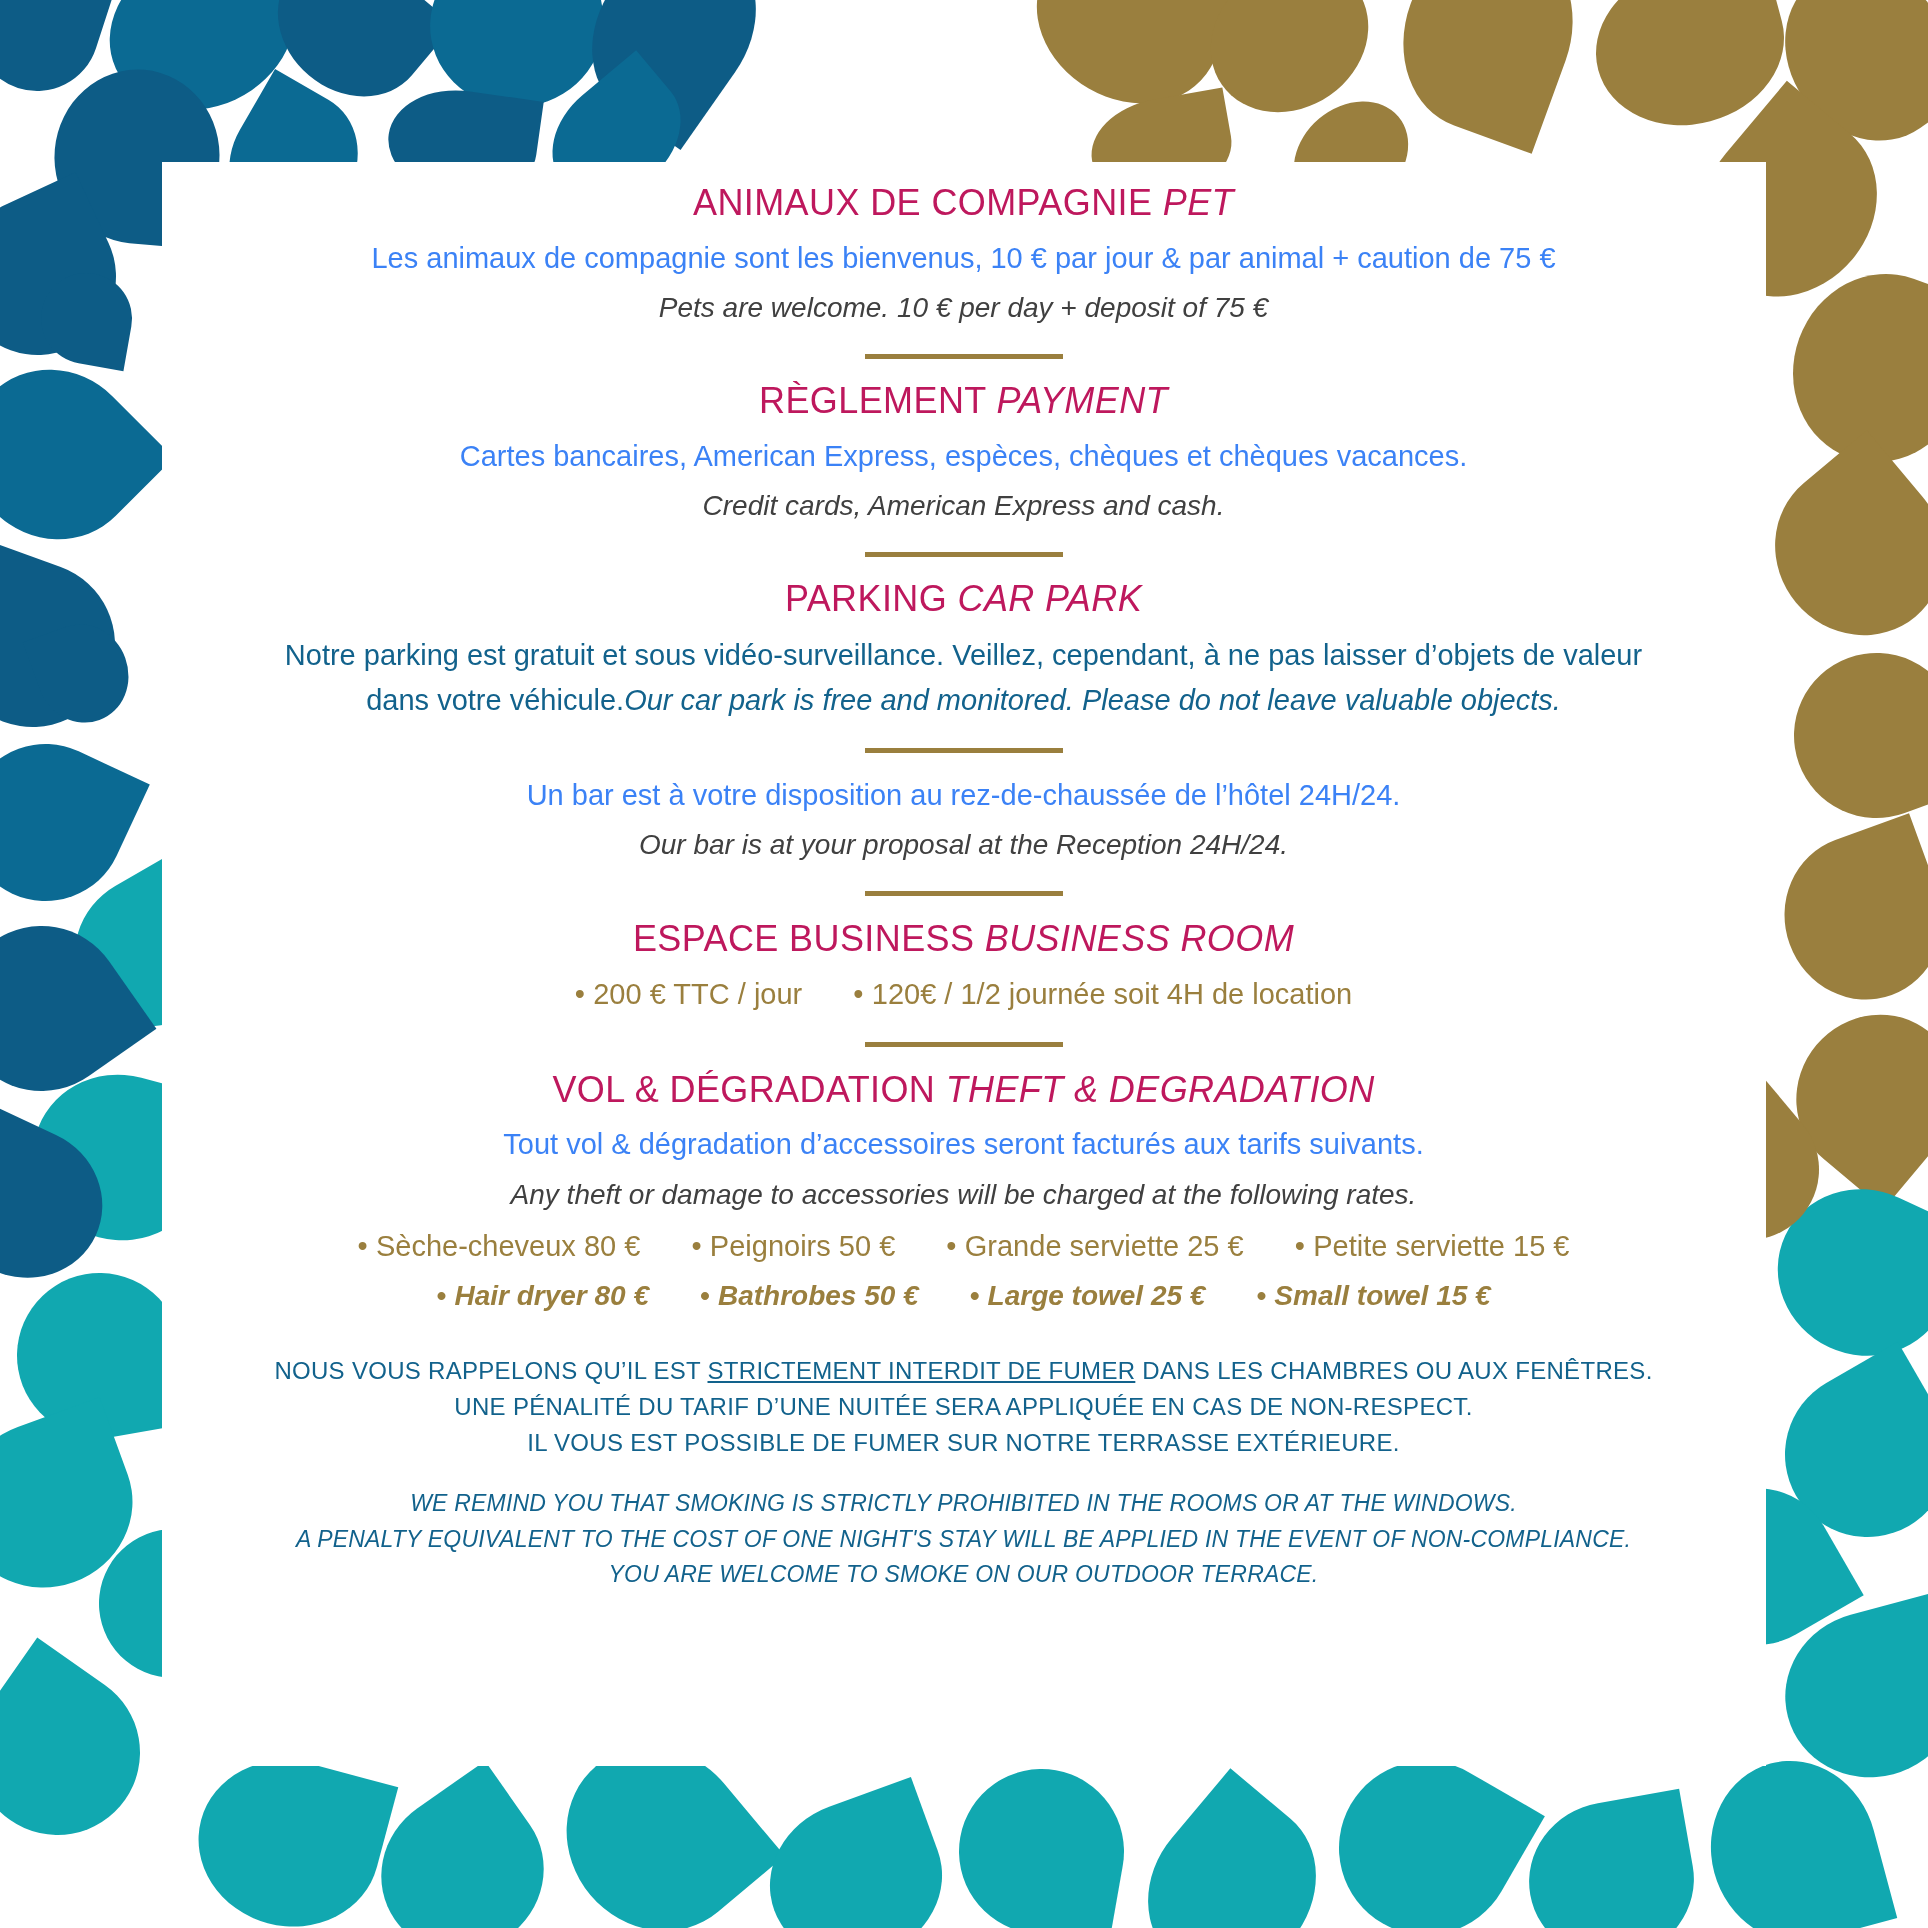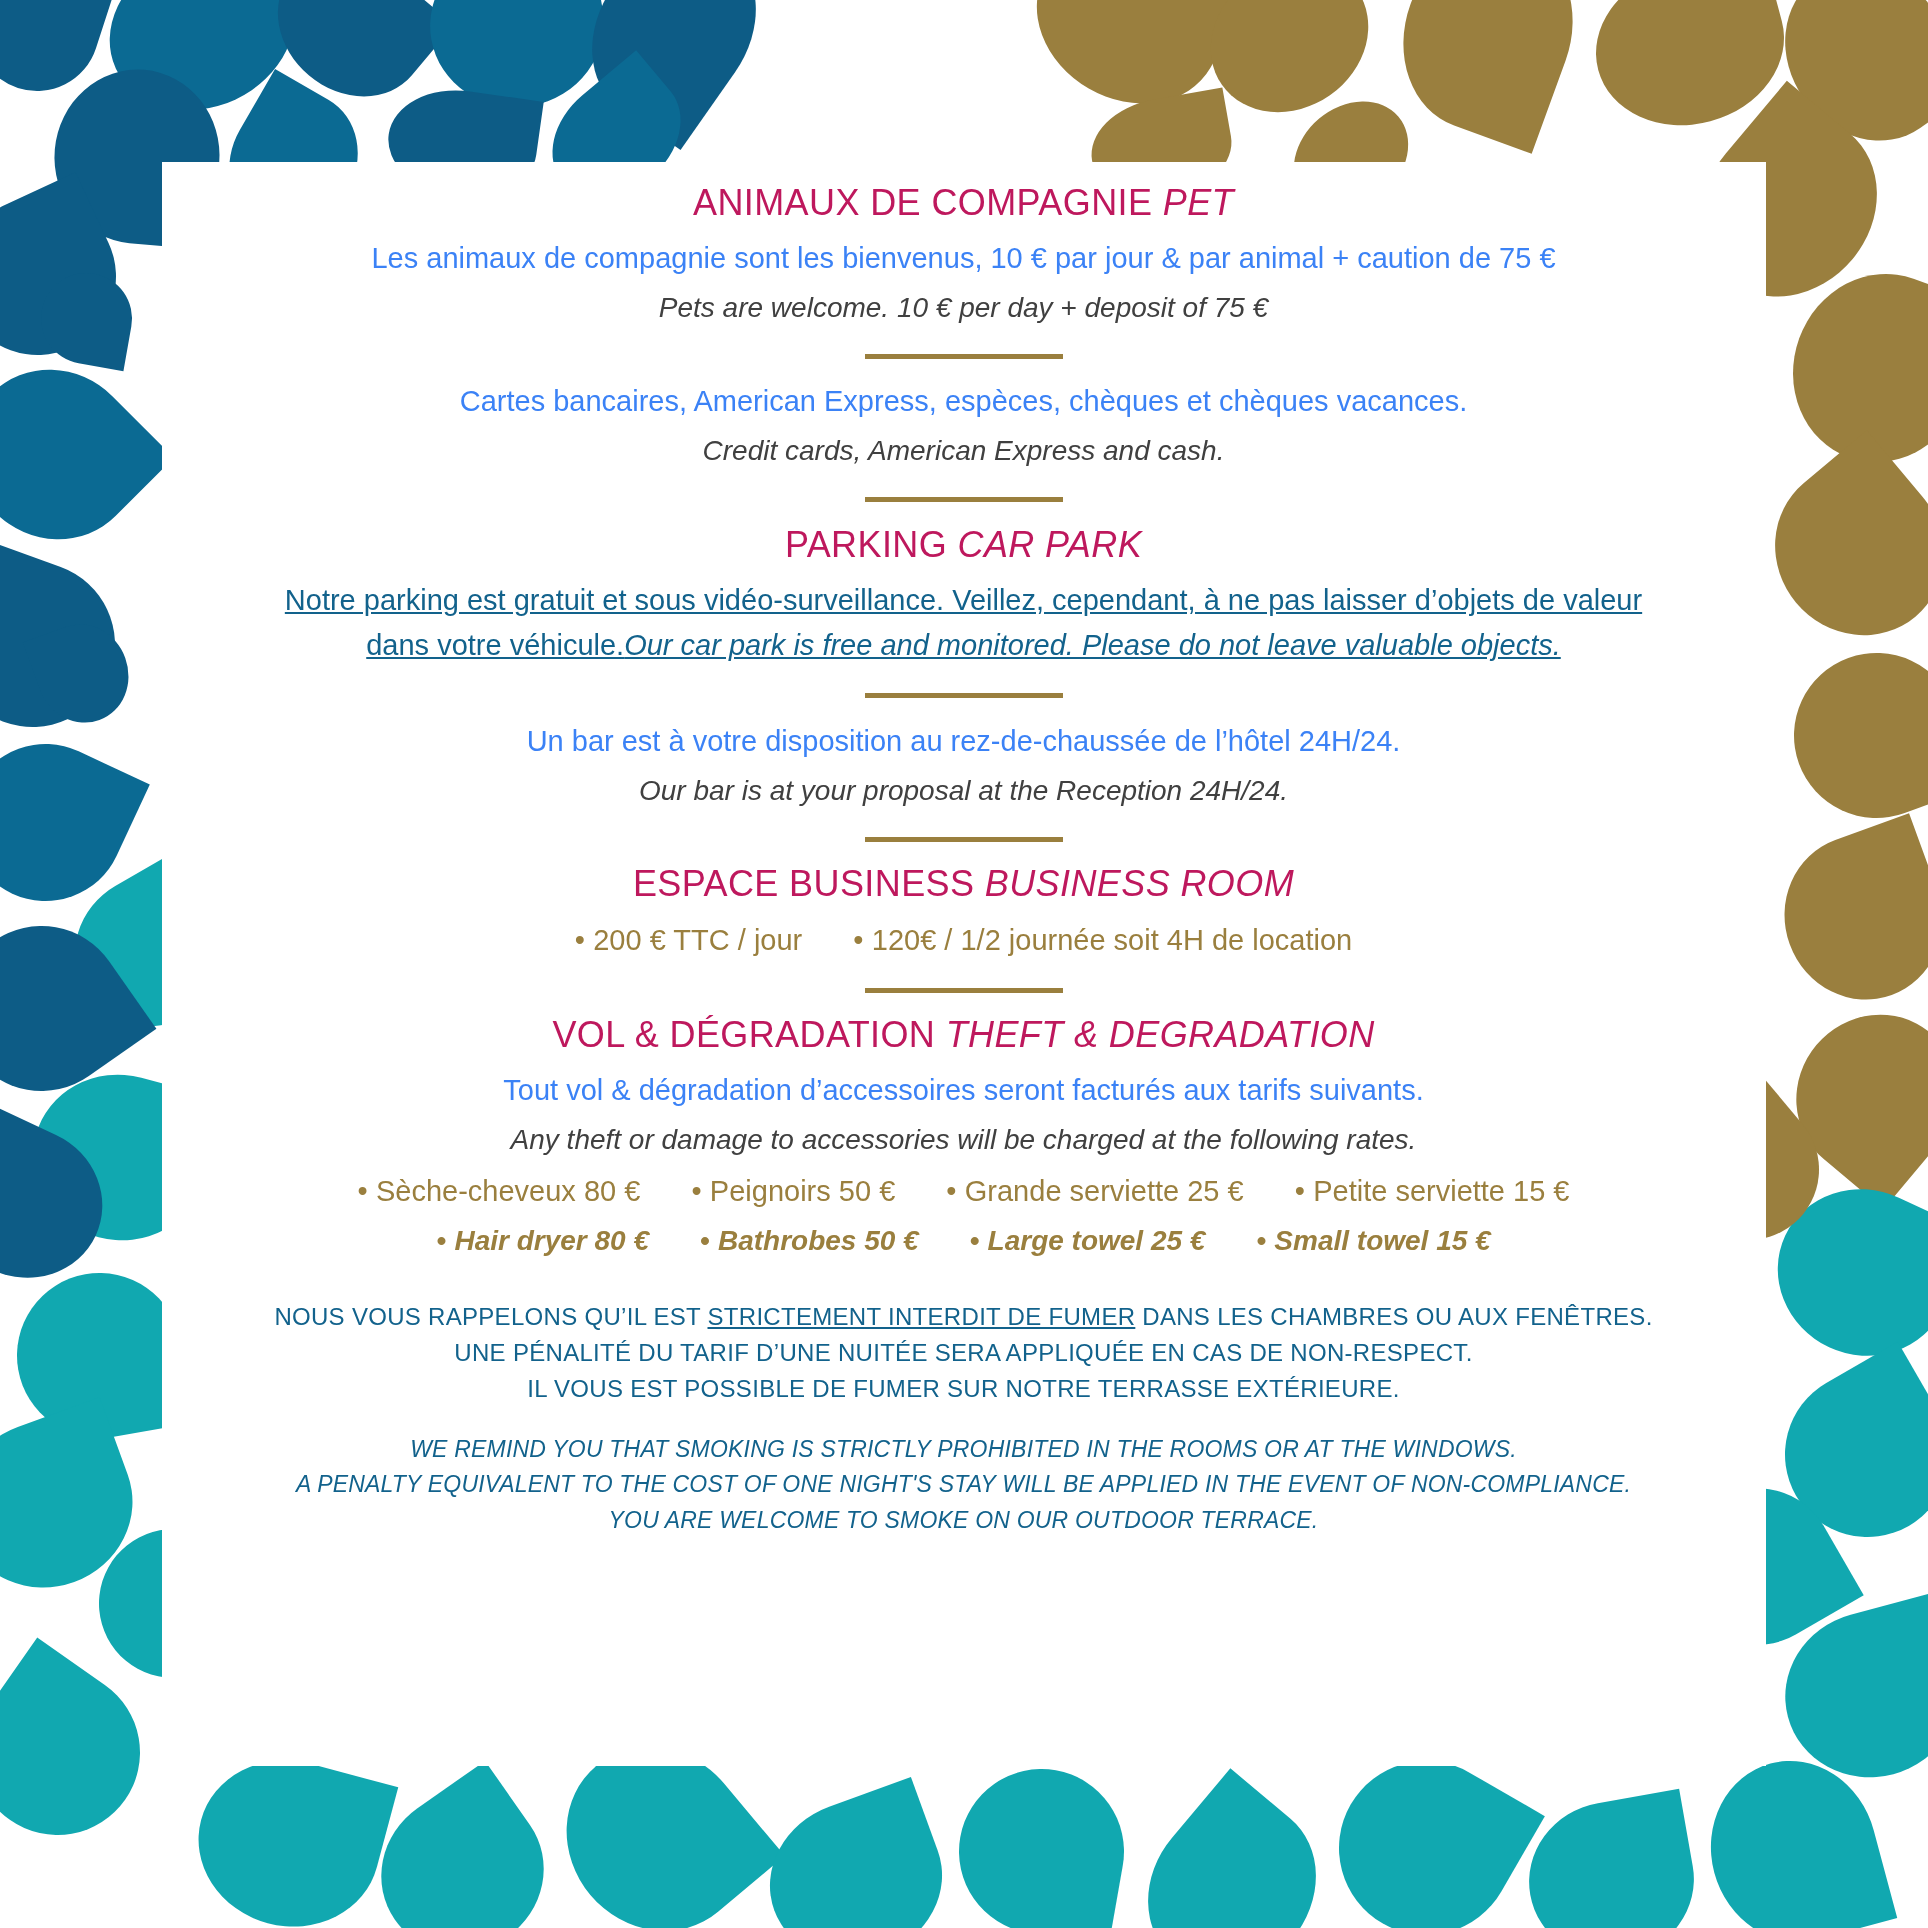--- a/index.html
+++ b/index.html
@@ -71,21 +71,20 @@
     color: #404040;
     font-style: italic;
     margin: 0;
     line-height: 1.5;
   }
   p.mixed {
     font-size: 29px;
     color: #12628c;
     margin: 0;
     line-height: 1.55;
-    text-decoration: underline;
   }
   p.mixed i { font-style: italic; }
   .divider {
     width: 198px;
     height: 5px;
     background: #9a7f3e;
     margin: 25px auto 21.5px auto;
   }
   .bullets {
     font-size: 29px;
@@ -186,20 +185,24 @@
           <span>ANIMAUX DE COMPAGNIE</span>
           <span class="en">PET</span>
         </h2>
         <p class="fr">Les animaux de compagnie sont les bienvenus, 10 € par jour &amp; par animal + caution de 75 €</p>
         <p class="en">Pets are welcome. 10 € per day + deposit of 75 €</p>
       </div>
 
       <div class="divider"></div>
 
       <div class="section">
+        <h2 class="sec-title">
+          <span>RÈGLEMENT</span>
+          <span class="en">PAYMENT</span>
+        </h2>
         <p class="fr">Cartes bancaires, American Express, espèces, chèques et chèques vacances.</p>
         <p class="en">Credit cards, American Express and cash.</p>
       </div>
 
       <div class="divider"></div>
 
       <div class="section">
         <h2 class="sec-title">
           <span>PARKING</span>
           <span class="en">CAR PARK</span>

